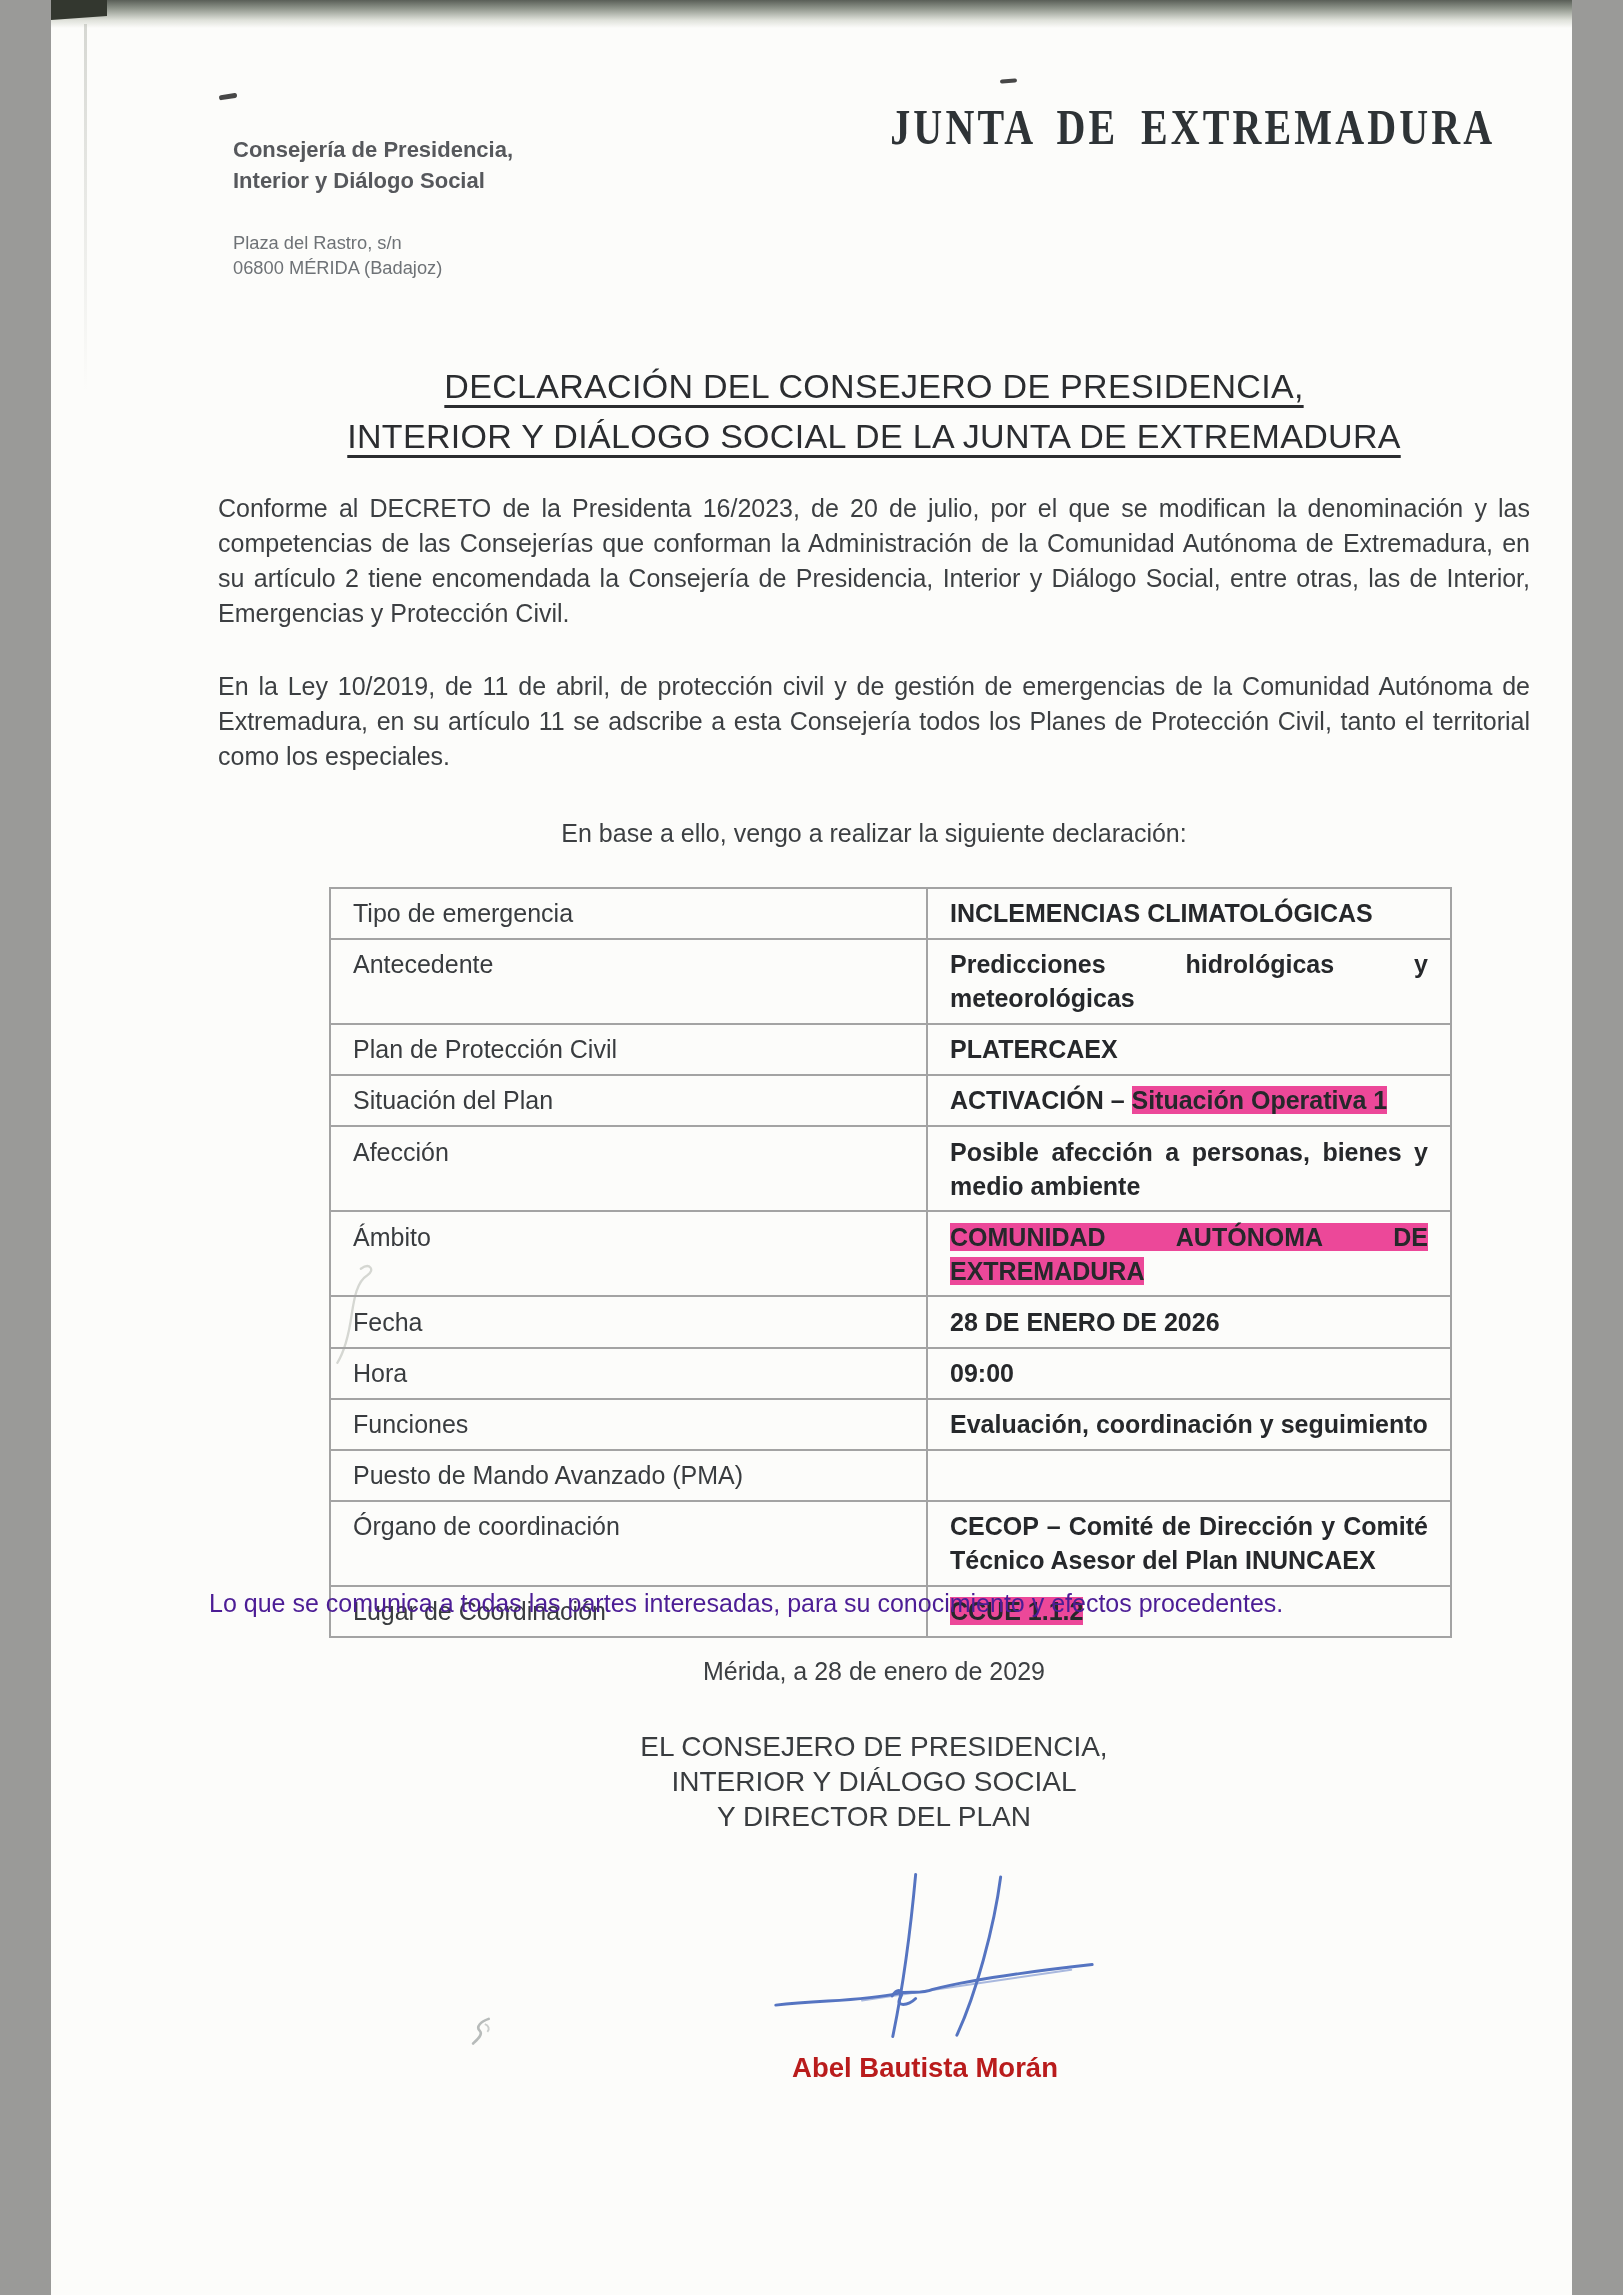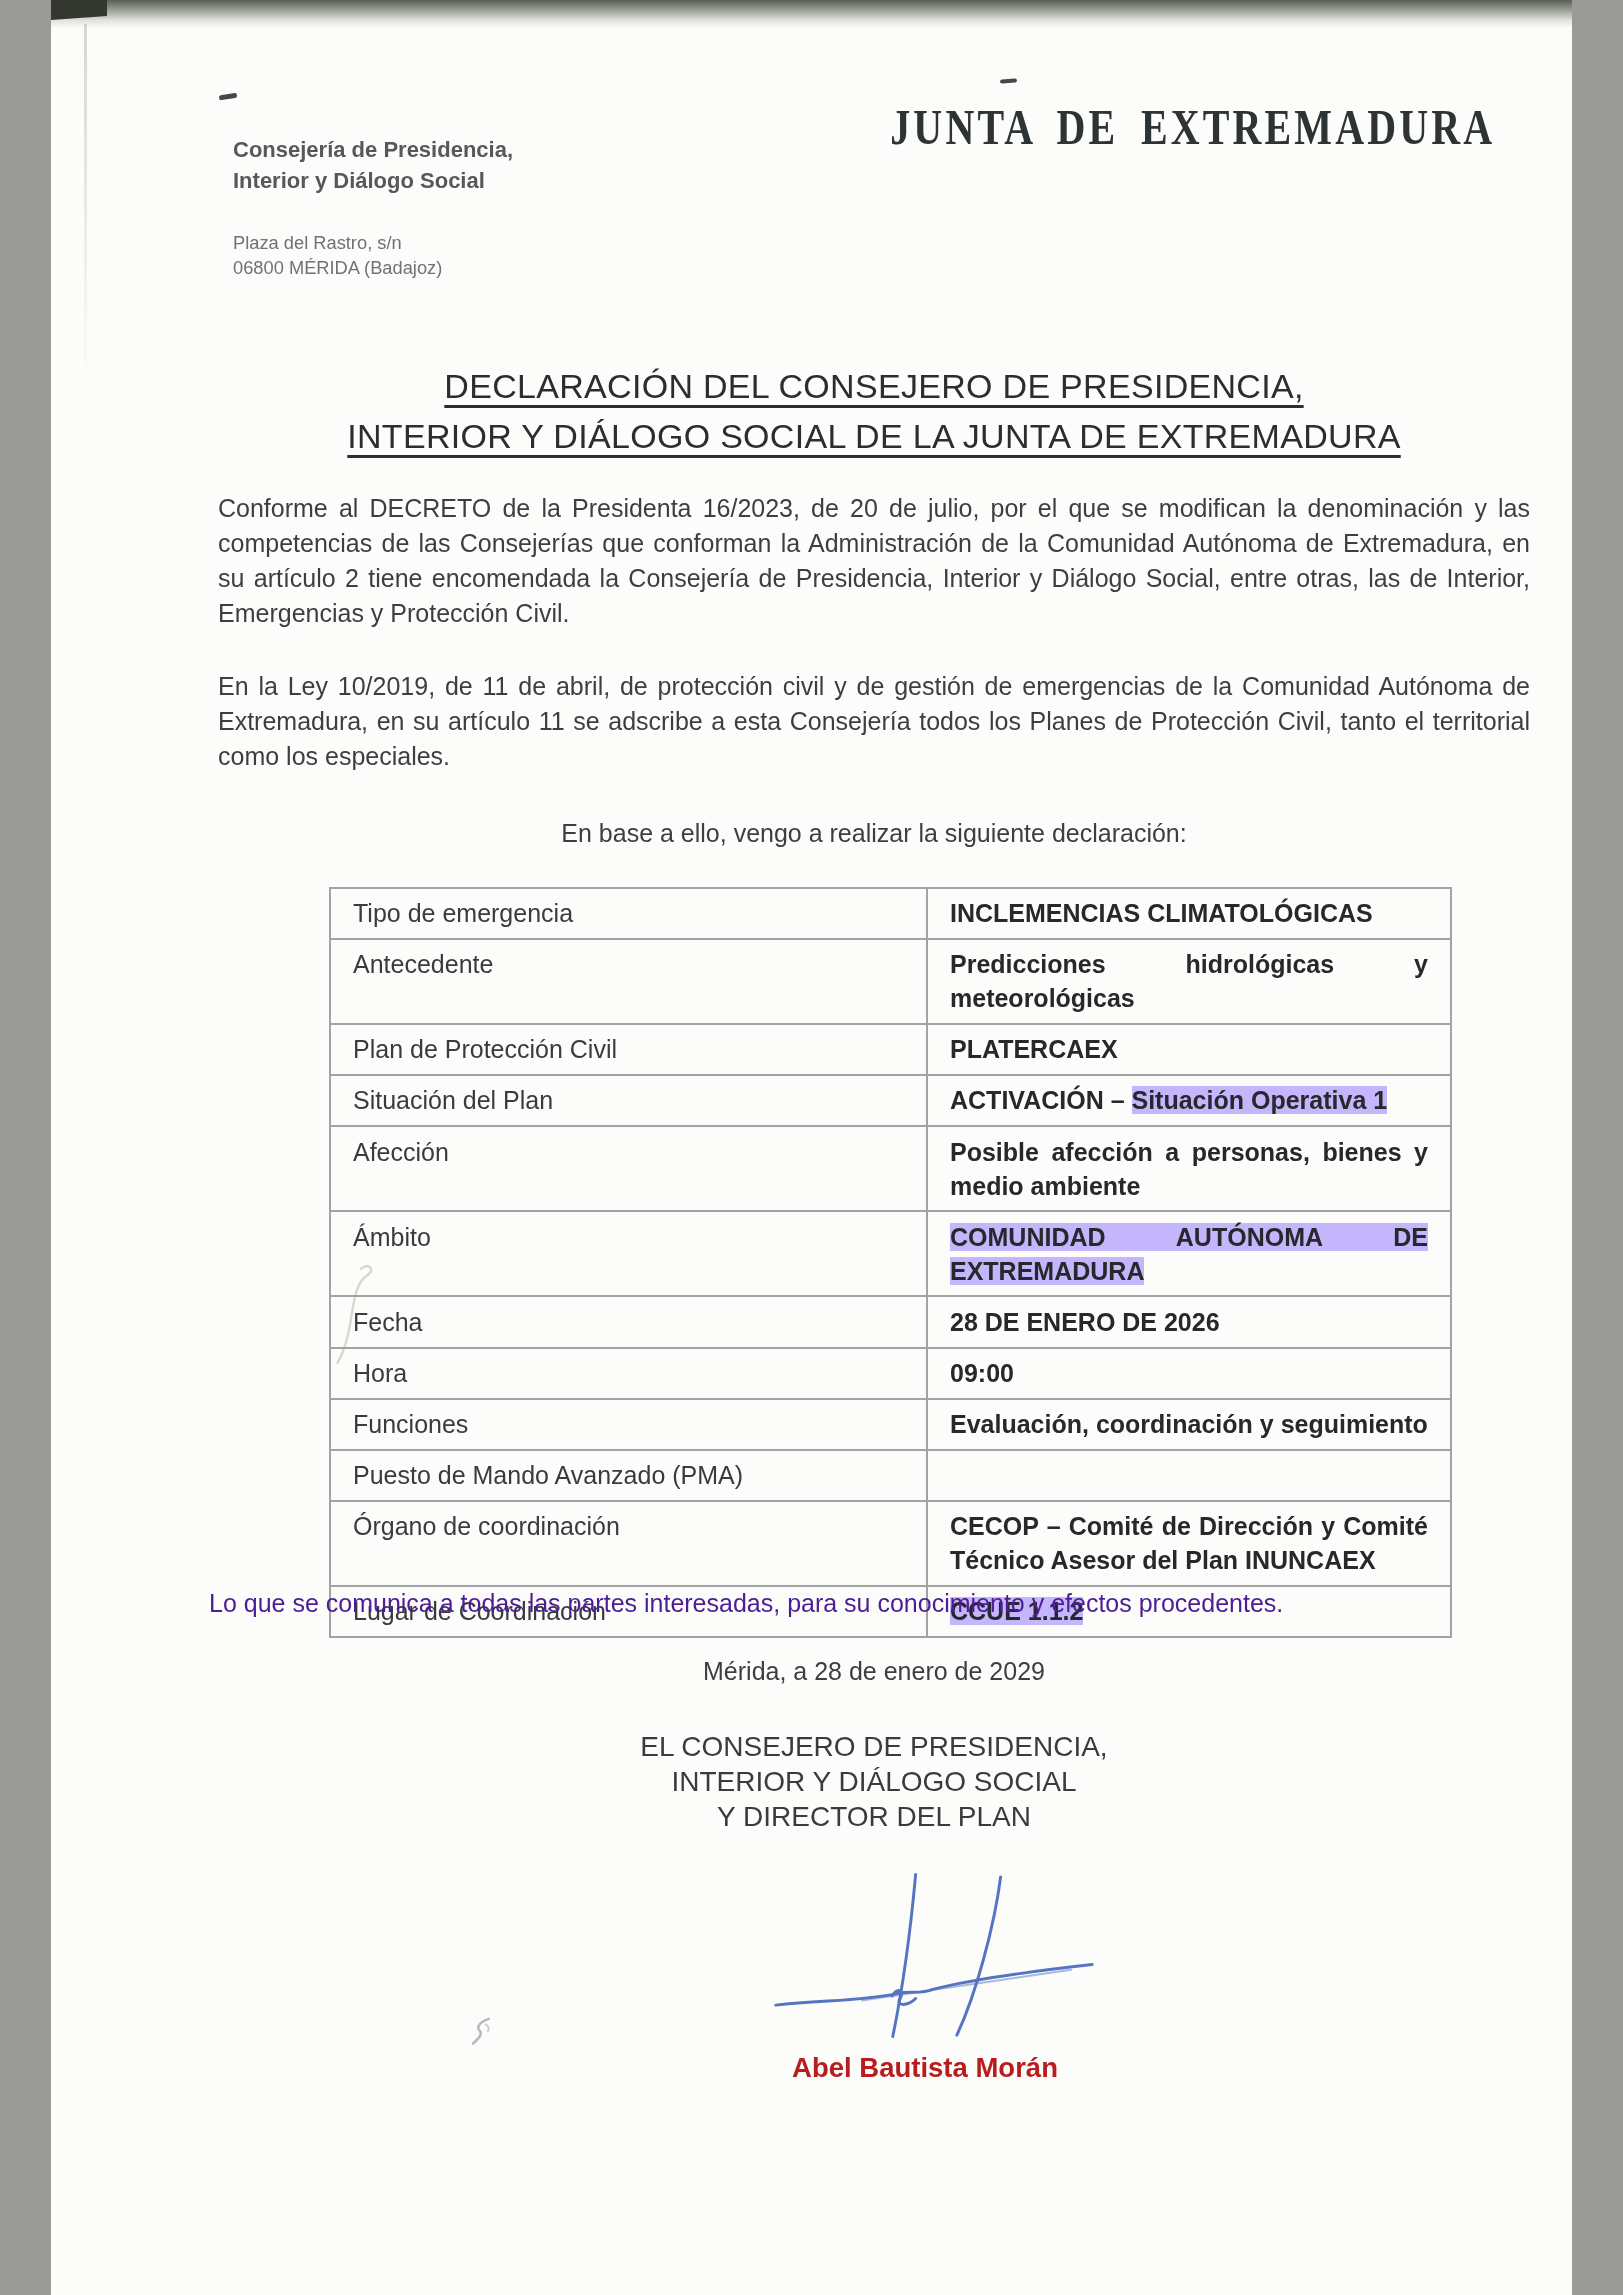--- a/index.html
+++ b/index.html
@@ -34,21 +34,21 @@
   .title .tline{text-decoration:underline;text-decoration-thickness:2.6px;text-underline-offset:6.5px;}
   
   .para{position:absolute;left:167px;width:1312px;font-size:25px;line-height:35px;text-align:justify;color:#3c3f42;}
   .p1{top:491px;}  .p2{top:669px;}  .p3{top:816px;text-align:center;}
   
   .decl-table{position:absolute;left:278px;top:887px;width:1123px;border-collapse:collapse;}
   .decl-table td{border:2px solid #a3a3a3;vertical-align:top;padding:7.2px 22px 7.9px 22px;}
   .decl-table tr{height:47px;}
   .cell-label{width:551px;font-size:25px;color:#393c3f;line-height:34px;}
   .cell-value{font-size:25px;font-weight:700;color:#26282b;line-height:34px;text-align:justify;}
-  .hl{background:#c4b5fd;}
+  .hl{background:#ec4899;}
   
   .closing{position:absolute;left:158px;top:1589px;width:1322px;font-size:25px;color:#4c1d95;}
   .place-date{position:absolute;left:167px;top:1657px;width:1312px;text-align:center;font-size:25px;color:#3c3f42;}
   .signer-title{position:absolute;left:167px;top:1729px;width:1312px;text-align:center;
     font-size:28px;line-height:35px;color:#393c3f;}
   .signature{position:absolute;left:713px;top:1865px;}
   .signer-name{position:absolute;left:167px;top:2052px;width:1414px;text-align:center;
     font-size:27.5px;font-weight:700;color:#b91c1c;}
 </style>
 </head>

